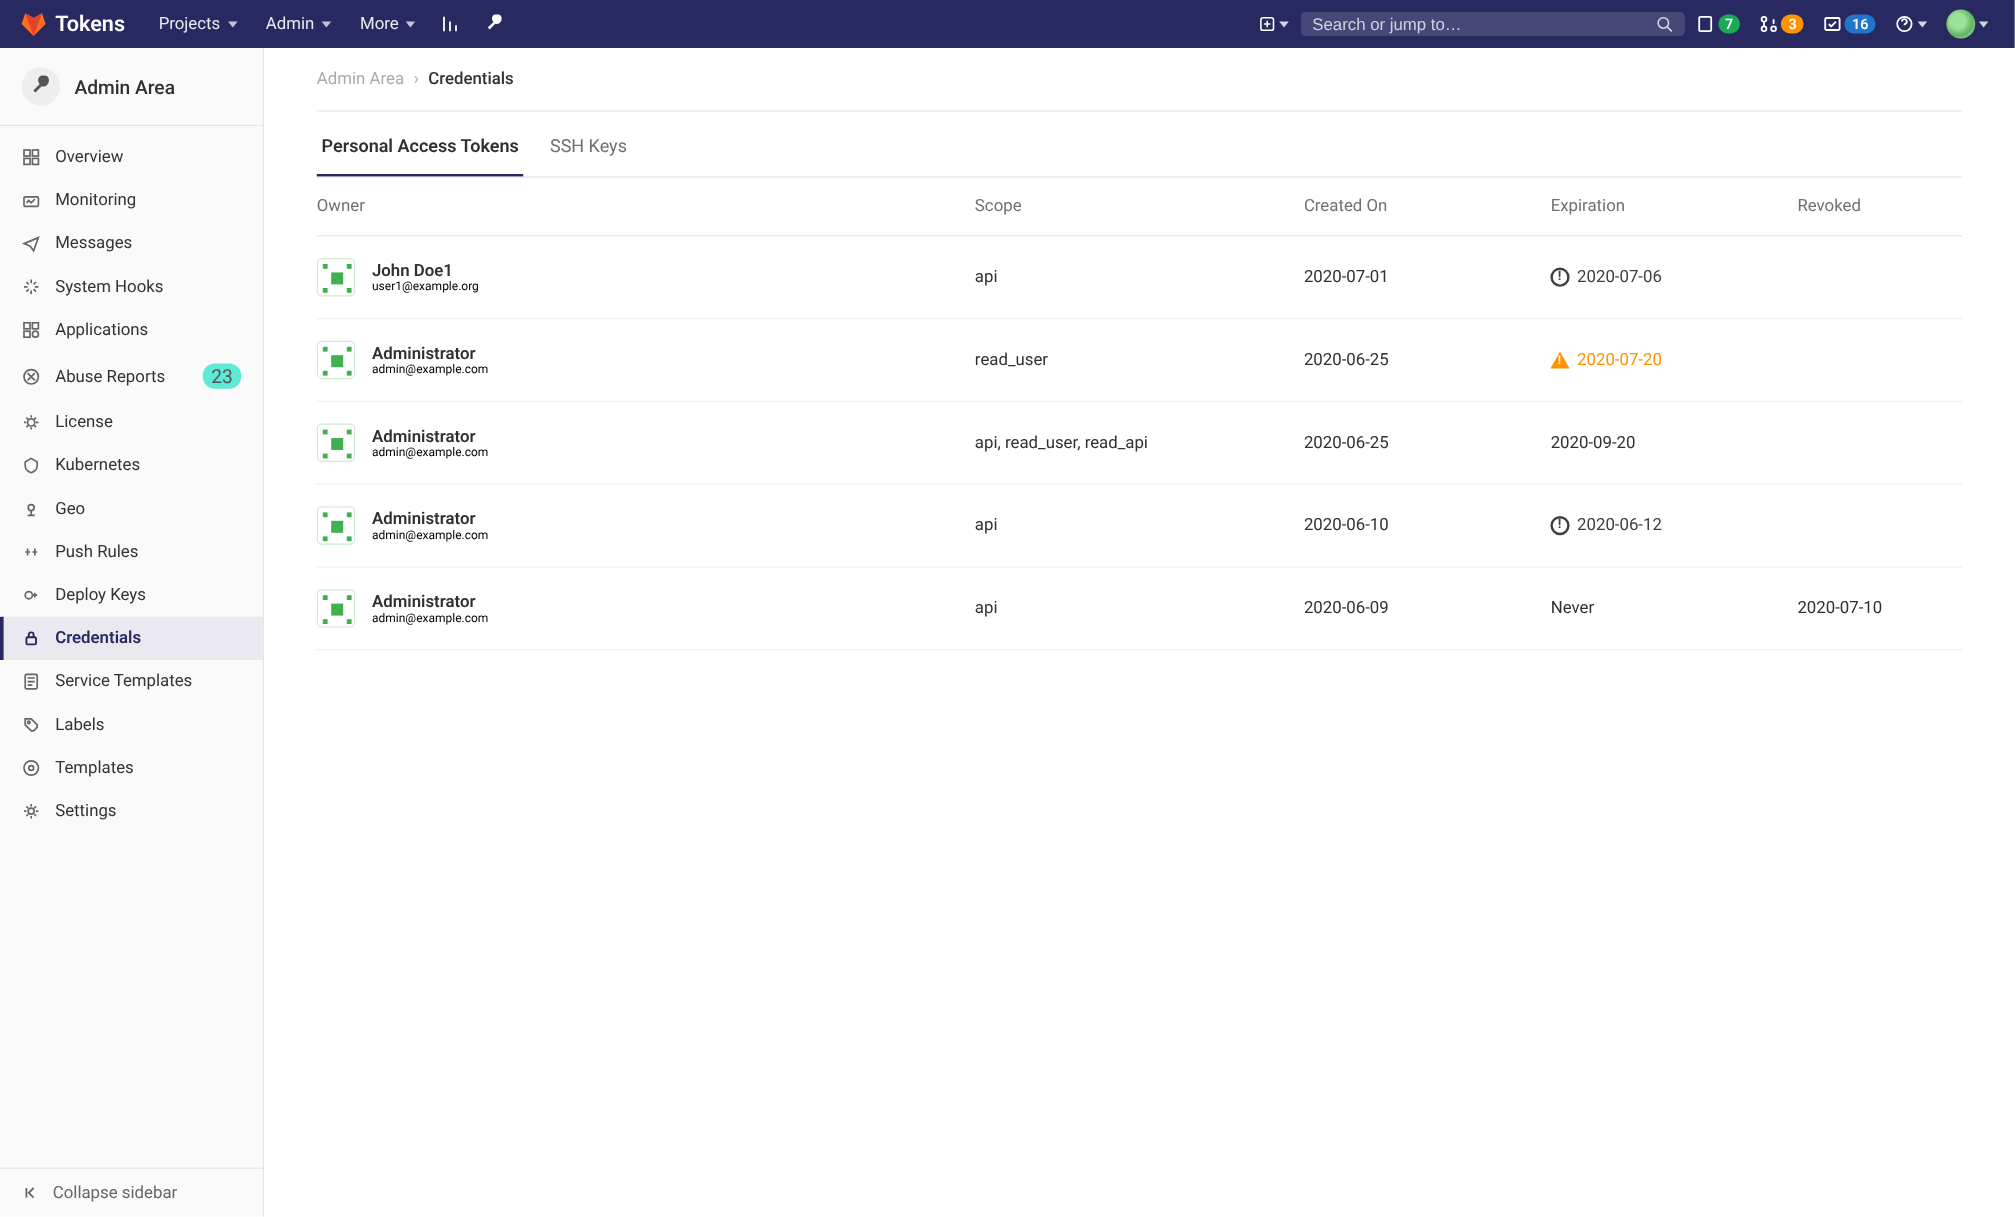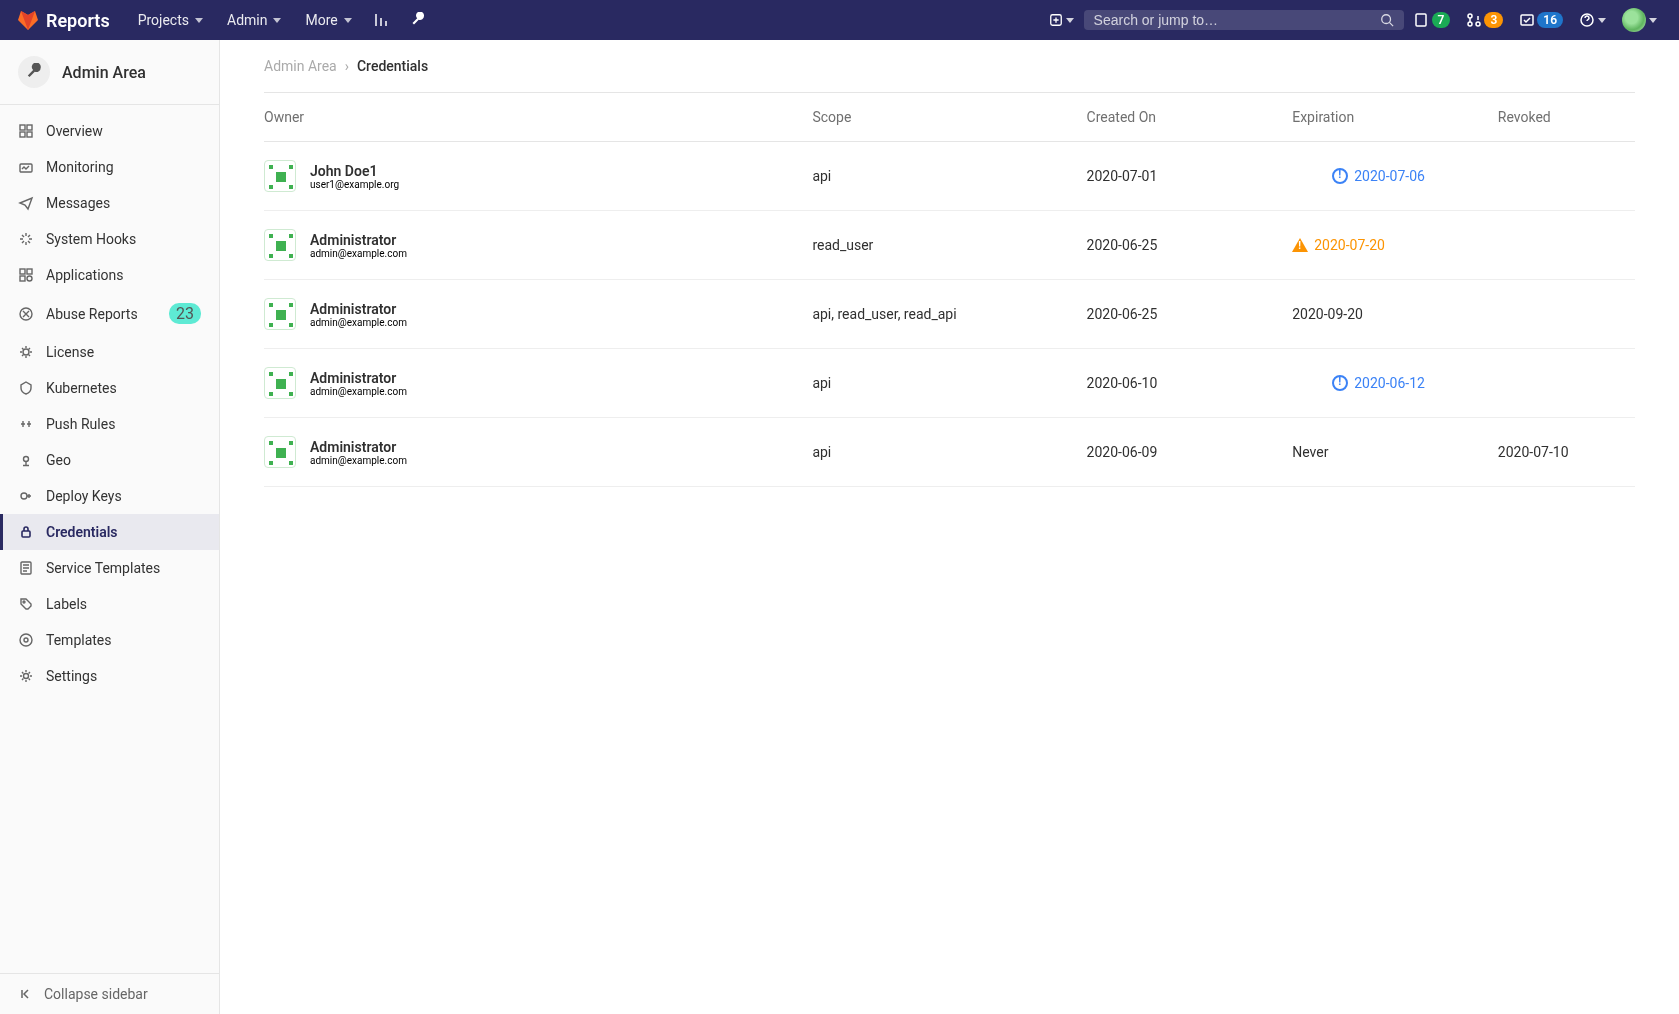--- a/index.html
+++ b/index.html
@@ -90,37 +90,37 @@
   .col-revoked { flex: 0 0 10%; }
   .table-body .row { display:flex; align-items:center; padding:18px 0; border-bottom:1px solid #eee; font-size:14px; color:#303030;}
   .owner-cell { display:flex; align-items:center; gap:14px; }
   .av { width:32px; height:32px; border-radius:4px; background:#fff; border:1px solid #cfead2; position:relative; overflow:hidden; }
   .av::before,.av::after { content:""; position:absolute; background:#3fb151; }
   .av::before { width:10px; height:10px; top:11px; left:11px; }
   .av::after { width:4px; height:4px; top:4px; left:4px; box-shadow: 20px 0 #3fb151, 0 20px #3fb151, 20px 20px #3fb151; }
   .owner-name { font-weight:600; color:#303030; }
   .owner-email { color:#000000; font-size:10px; }
   .exp { display:flex; align-items:center; gap:6px; }
-  .exp.danger { color:#3b82f6;margin-left:40px; }
+  .exp.danger { color:#404040; }
   .exp.warn { color:#fc9403; }
   .ico-circle { width:16px; height:16px; border:2px solid currentColor; border-radius:50%; position:relative; }
   .ico-circle::after { content:"!"; position:absolute; top:-2px; left:4px; font-size:11px; font-weight:700; }
   .ico-tri { width:0; height:0; border-left:8px solid transparent; border-right:8px solid transparent; border-bottom:14px solid currentColor; position:relative; }
   .ico-tri::after { content:"!"; position:absolute; top:2px; left:-2px; font-size:10px; color:#fff; font-weight:700;}
 </style>
 </head>
 <body>
 
 <div class="topnav">
   <div class="logo">
     <svg viewBox="0 0 24 24">
         <path fill="#fc6d26" d="M12 22L2 12l3-9 7 4 7-4 3 9z"></path>
         <path fill="#e24329" d="M12 22L5 3l7 4 7-4z"></path>
       </svg>
-    <span>Reports</span>
+    <span>Tokens</span>
   </div>
   <div class="nav-spacer"></div>
   <div class="nav-item chev">Projects</div>
   <div class="nav-item chev">Admin</div>
   <div class="nav-item chev">More</div>
   <div class="nav-icon-only">
     <svg width="16" height="16" viewBox="0 0 16 16" fill="none" stroke="currentColor" stroke-width="1.5">
         <path d="M2 14V2m5 12V6m5 8V9"></path>
       </svg>
   </div>
@@ -258,33 +258,33 @@
           <span class="ico">
             <svg width="16" height="16" viewBox="0 0 16 16" fill="none" stroke="currentColor" stroke-width="1.4">
               <path d="M8 2l5 3v3c0 3-2 5-5 6-3-1-5-3-5-6V5z"></path>
             </svg>
           </span>
           <span>Kubernetes</span>
         </div>
         <div class="sb-item">
           <span class="ico">
             <svg width="16" height="16" viewBox="0 0 16 16" fill="none" stroke="currentColor" stroke-width="1.4">
-              <path d="M3 8h4m2 0h4M5 5v6m6-6v6"></path>
-            </svg>
-          </span>
-          <span>Push Rules</span>
-        </div>
-        <div class="sb-item">
-          <span class="ico">
-            <svg width="16" height="16" viewBox="0 0 16 16" fill="none" stroke="currentColor" stroke-width="1.4">
               <circle cx="8" cy="7" r="2.5"></circle>
               <path d="M8 9.5v4m-3 0h6"></path>
             </svg>
           </span>
           <span>Geo</span>
+        </div>
+        <div class="sb-item">
+          <span class="ico">
+            <svg width="16" height="16" viewBox="0 0 16 16" fill="none" stroke="currentColor" stroke-width="1.4">
+              <path d="M3 8h4m2 0h4M5 5v6m6-6v6"></path>
+            </svg>
+          </span>
+          <span>Push Rules</span>
         </div>
         <div class="sb-item">
           <span class="ico">
             <svg width="16" height="16" viewBox="0 0 16 16" fill="none" stroke="currentColor" stroke-width="1.4">
               <circle cx="6" cy="8" r="3"></circle>
               <path d="M9 8h4m-2-2v4"></path>
             </svg>
           </span>
           <span>Deploy Keys</span>
         </div>
@@ -344,20 +344,24 @@
     </div>
   </div>
 
   <div class="main">
     <div class="breadcrumb">
       <span>Admin Area</span>
       <span>›</span>
       <span class="cur">Credentials</span>
     </div>
 
+    <div class="tabs" id="tabs">
+        <div class="tab active">Personal Access Tokens</div>
+        <div class="tab">SSH Keys</div>
+      </div>
 
     <div class="table-head">
       <div class="col-owner">Owner</div>
       <div class="col-scope">Scope</div>
       <div class="col-created">Created On</div>
       <div class="col-exp">Expiration</div>
       <div class="col-revoked">Revoked</div>
     </div>
 
     <div class="table-body" id="tbody">

